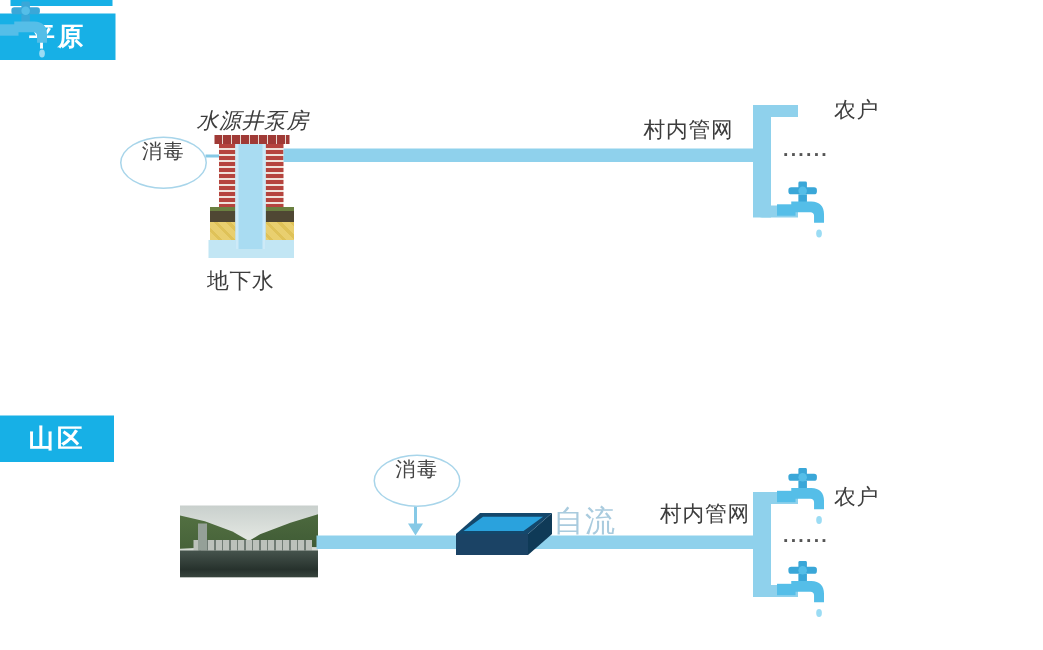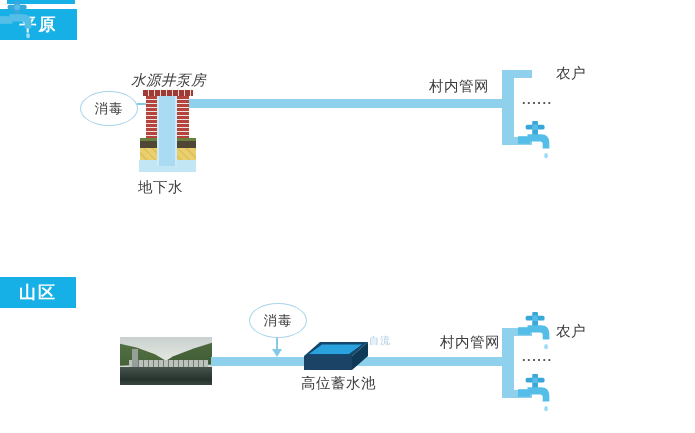--- a/index.html
+++ b/index.html
@@ -3,25 +3,25 @@
 <meta charset="utf-8">
 <style>
   html,body{margin:0;padding:0;background:#ffffff;}
   body{font-family:"Liberation Sans","DejaVu Sans",sans-serif;}
   .canvas{position:relative;width:695px;height:433px;background:#ffffff;overflow:hidden;}
   .abs{position:absolute;}
   .label{position:absolute;color:#3d3d3d;font-size:14.5px;white-space:nowrap;letter-spacing:.5px;}
   .tag{position:absolute;background:#17b0e6;color:#ffffff;font-weight:bold;font-size:17px;
        display:flex;align-items:center;justify-content:center;letter-spacing:2px;}
   .oval{position:absolute;width:56px;height:33px;border:1.5px solid #a8d5ea;border-radius:50%;
-        background:#ffffff;display:flex;align-items:center;justify-content:center;
+        background:#ffffff;display:flex;align-items:flex-start;justify-content:center;
         color:#444;font-size:13.5px;letter-spacing:1px;z-index:3;}
   .pipe{position:absolute;background:#8fd1ec;}
   .dots{position:absolute;color:#555;font-size:13px;font-weight:bold;letter-spacing:1.5px;}
-  .gravity{position:absolute;color:#a9cbde;font-size:10px;letter-spacing:1px;}
+  .gravity{position:absolute;color:#a9cbde;font-size:20px;letter-spacing:1px;}
 
   
   [data-name="top-sliver"]{left:7px;top:0;width:68px;height:4px;background:#17b0e6;}
 
   
   [data-name="plain-tag"]{left:0;top:9px;width:77px;height:31px;}
   [data-name="mountain-tag"]{left:0;top:277px;width:76px;height:31px;}
 
   
   [data-name="plain-well-label"]{left:131px;top:71px;font-style:italic;}
@@ -172,21 +172,20 @@
   <div class="abs" data-name="mountain-arrow-line"></div>
   <div class="abs" data-name="mountain-arrow-head"></div>
 
   <svg class="abs" data-name="storage-tank-icon" width="72" height="36" viewBox="0 0 72 36">
     <polygon points="52,19 68,5 68,19 52,33" fill="#0f3a57"></polygon>
     <polygon points="4,19 20,5 68,5 52,19" fill="#14476b"></polygon>
     <polygon points="9,17 22,7.5 62,7.5 49,17" fill="#2aa2dd"></polygon>
     <polygon points="4,19 52,19 52,33 4,33" fill="#1b4365"></polygon>
   </svg>
   <div class="gravity" data-name="mountain-gravity-label">自流</div>
-  <div class="label" data-name="mountain-tank-label">高位蓄水池</div>
 
   <div class="label" data-name="mountain-pipe-label">村内管网</div>
 
   <div class="pipe" data-name="mountain-branch-bar"></div>
   <div class="pipe" data-name="mountain-branch-stub-top"></div>
   <div class="pipe" data-name="mountain-branch-stub-bottom"></div>
 
   <svg class="faucet" data-name="faucet-icon" id="mf1">
       <use href="#faucet"></use>
     </svg>

